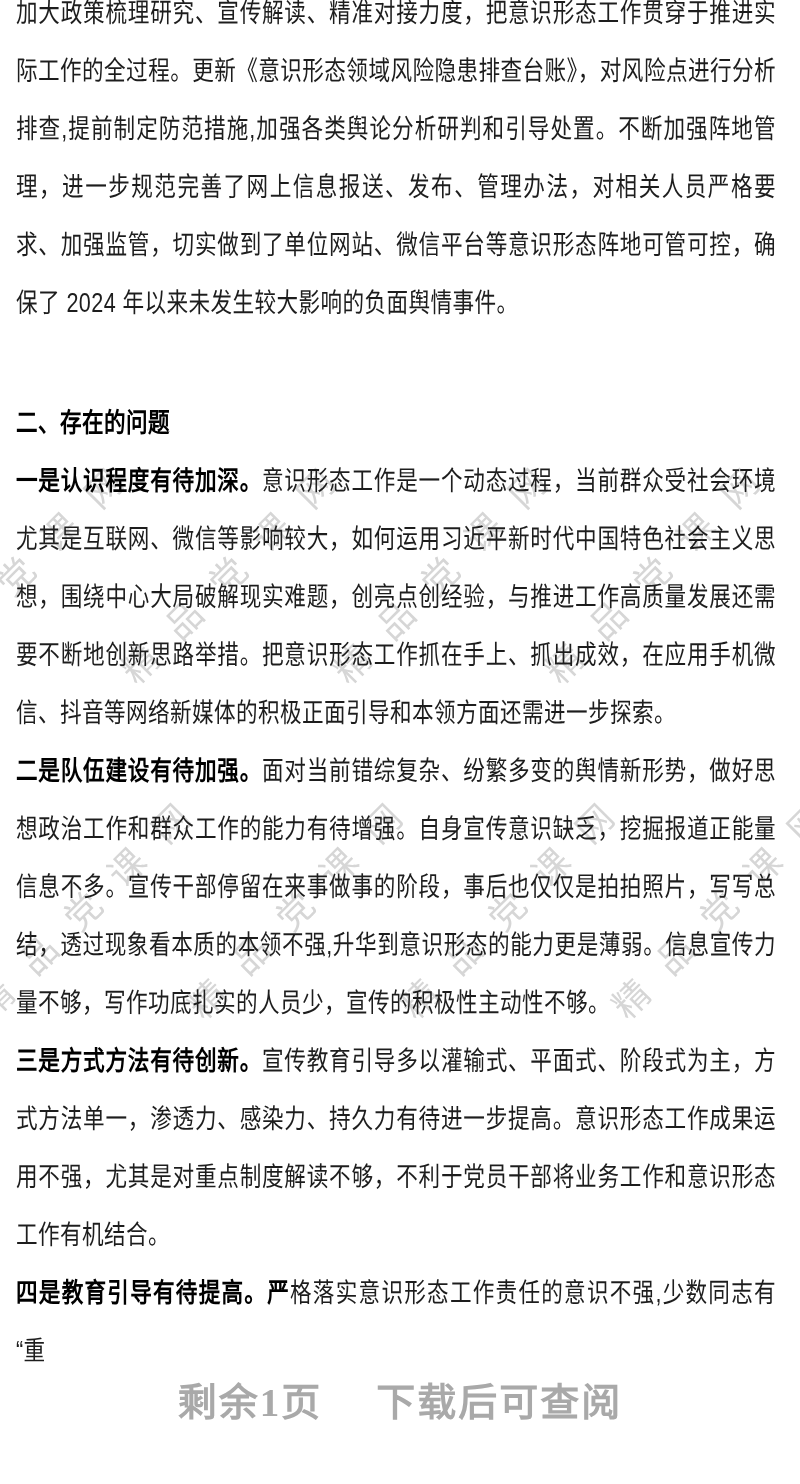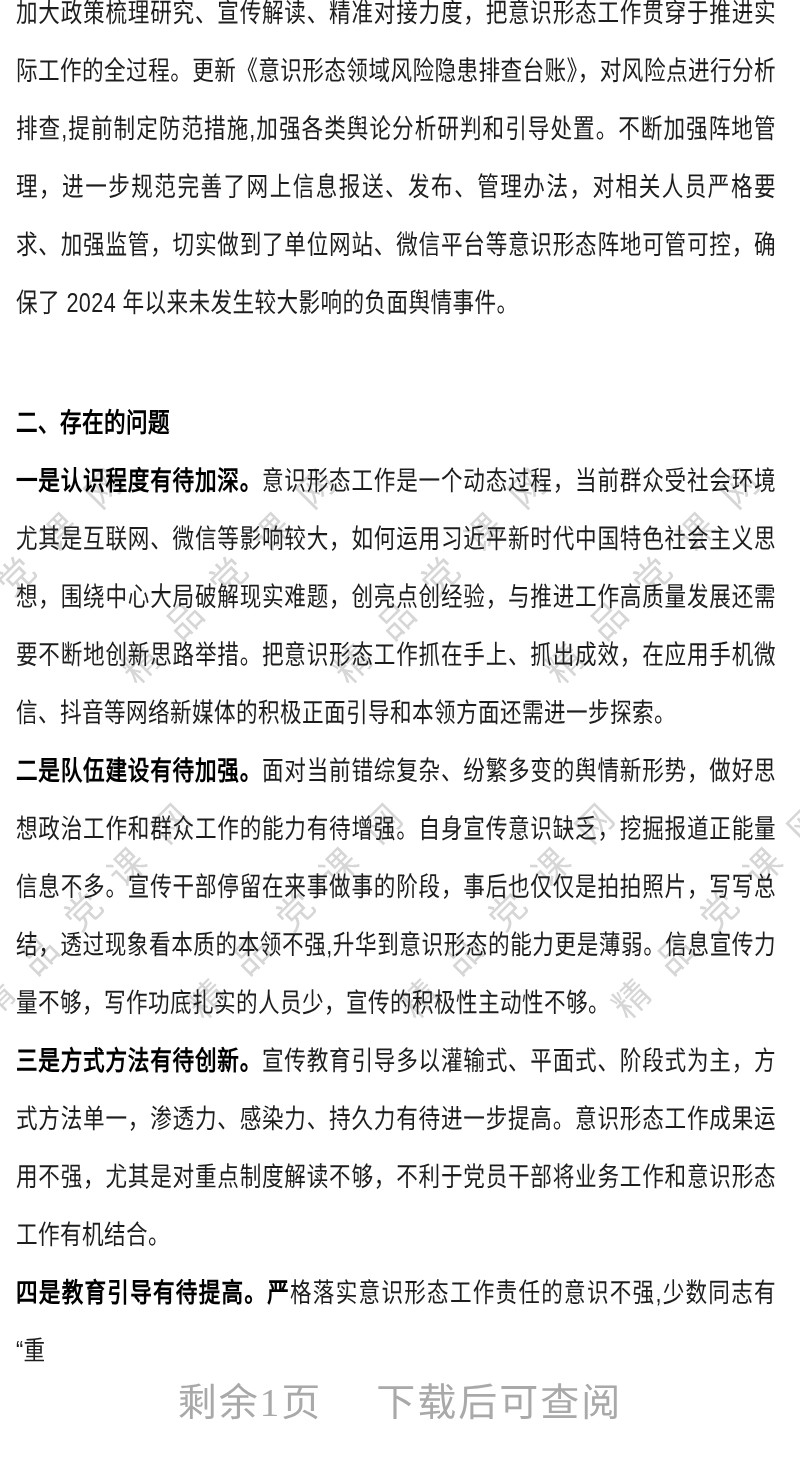--- a/index.html
+++ b/index.html
@@ -66,21 +66,21 @@
   }
   
   .footer {
     position: absolute;
     top: 1380px;
     left: 0;
     width: 800px;
     text-align: center;
     z-index: 2;
     font-family: "Liberation Serif", "DejaVu Serif", serif;
-    font-weight: 400;
+    font-weight: 700;
     font-size: 39px;
     line-height: 46px;
     letter-spacing: 2px;
   }
   .footer .hint { margin-left: 42px; }
 </style>
 </head>
 <body>
 
 <div class="page" style="background: rgb(255, 255, 255);">

